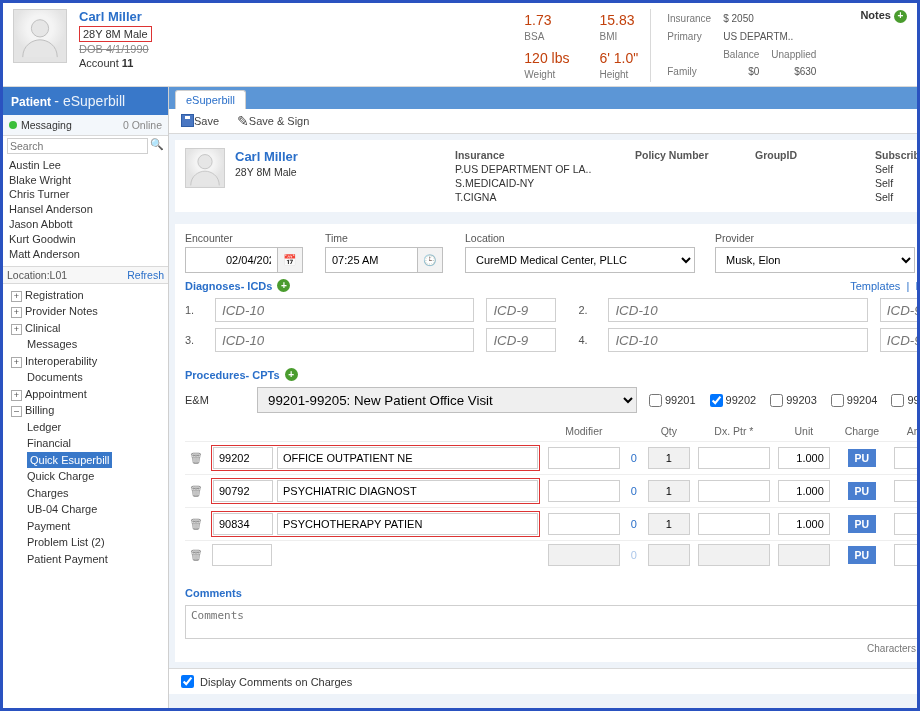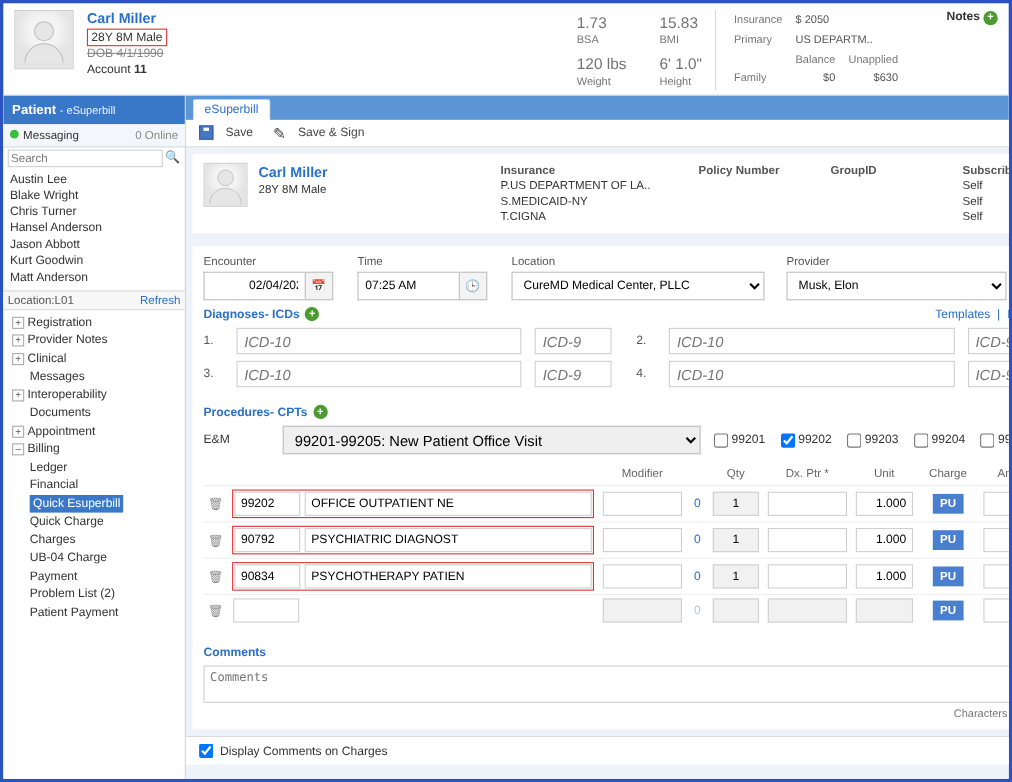--- a/index.html
+++ b/index.html
@@ -10,53 +10,53 @@
   .banner { display: flex; padding: 6px 10px 4px 10px; gap: 12px; border-bottom: 1px solid #d9d9d9; }
   .avatar-lg { width: 54px; height: 54px; border: 1px solid #cfcfcf; background: radial-gradient(circle at 50% 35%, #f4f4f4 30%, #e4e4e4 60%); display: flex; align-items: center; justify-content: center; }
   .avatar-lg svg { width: 46px; height: 46px; }
   .pt-block { display: flex; flex-direction: column; line-height: 1.3; }
   .pt-block .name { font-size: 13px; font-weight: bold; color: #2a6fc9; }
   .pt-block .line2box { border: 1.5px solid #d33; padding: 0 3px; display: inline-block; }
   .pt-block .stale { text-decoration: line-through; color: #888; }
   .banner-spacer { flex: 1; }
   .metrics { display: flex; gap: 30px; padding-top: 2px; }
   .metric { display: flex; flex-direction: column; line-height: 1.35; }
-  .metric .big { color: #737373; font-size: 14px; }
+  .metric .big { color: #c2410c; font-size: 14px; }
   .metric .sub { color: #777; font-size: 10px; }
   .ins-table { border-left: 1px solid #d9d9d9; padding-left: 14px; font-size: 10px; line-height: 1.5; }
   .ins-table td { padding-right: 10px; color: #555; }
   .ins-table .hdr { color: #777; }
   .notes-col { padding-left: 20px; }
   .plus { display: inline-flex; align-items:center; justify-content:center; width: 13px; height: 13px; background: #4a9c2e; color: #fff; border-radius: 50%; font-size: 10px; font-weight: bold; line-height: 1; }
 
   
   .main { display: flex; height: calc(100% - 64px); }
   .sidebar { width: 170px; border-right: 1px solid #cfcfcf; background: #fff; display: flex; flex-direction: column; }
   .patient-band { background: #3978c9; color: #fff; padding: 6px 8px; font-size: 12px; }
-  .patient-band .sub { font-size: 10px; opacity: .9; }
+  .patient-band .sub { font-size: 14px; opacity: .9; }
   .messaging { display: flex; justify-content: space-between; align-items: center; padding: 4px 6px; border-bottom: 1px solid #d9d9d9; background: #f3f7fb; font-size: 10.5px; }
   .msgdot { width: 8px; height: 8px; border-radius: 50%; background: #3bbf3b; display: inline-block; margin-right: 4px; }
   .search-row { padding: 2px 2px 2px 4px; display:flex; }
   .search-row input { flex:1; font-size: 10.5px; padding: 1px 2px; border: 1px solid #cfcfcf; }
   .search-row .mag { width: 18px; text-align: center; color: #777; }
   .names { padding: 2px 6px 4px 6px; line-height: 1.35; }
   .locrow { display:flex; justify-content: space-between; padding: 2px 4px; border-top: 1px solid #d9d9d9; border-bottom: 1px solid #d9d9d9; background:#f7f7f7; font-size:10.5px; color:#555; }
   .tree { padding: 3px 2px; font-size: 11px; line-height: 1.5; }
   .tree .node { padding-left: 6px; }
   .tree .exp { display:inline-block; width:11px; height:11px; border:1px solid #aaa; text-align:center; line-height: 9px; font-size:9px; margin-right:3px; color:#555; background:#fff; }
   .tree .leaf { padding-left: 22px; }
   .tree .sel { background:#3978c9; color:#fff; display:inline-block; padding:0 3px; }
   .tree .bold { font-weight: normal; }
 
   
   .content { flex: 1; display: flex; flex-direction: column; background:#eef3f9; }
   .tabrow { background: #5c96d6; padding: 3px 6px 0 6px; }
   .tab { display: inline-block; background: #fff; border: 1px solid #cfcfcf; border-bottom:none; border-radius: 3px 3px 0 0; padding: 3px 10px; color:#2a6fc9; font-size: 11px; }
   .toolbar { display:flex; gap: 18px; align-items:center; padding: 4px 12px; background:#fff; border-bottom:1px solid #d9d9d9; }
-  .tool { display:flex; align-items:center; gap: 11px; color:#444; }
+  .tool { display:flex; align-items:center; gap: 0; color:#444; }
   .disk { width:13px; height:13px; background:#4a77c2; border:1px solid #2f5da6; position:relative; }
   .disk::after { content:""; position:absolute; left:3px; top:1px; width:5px; height:3px; background:#fff; }
   .sign { font-size:14px; color:#444; }
 
   .card { background:#fff; margin: 6px; padding: 8px 10px; }
   .ptcard { display:flex; gap:10px; align-items:flex-start; }
   .ptcard .col { padding-right: 30px; line-height:1.35; font-size: 10.5px;}
   .ptcard .lbl { color:#555; font-weight: bold;}
   .formrow { display:flex; gap: 20px; }
   .field { display:flex; flex-direction: column; gap:3px;justify-content:center; }

